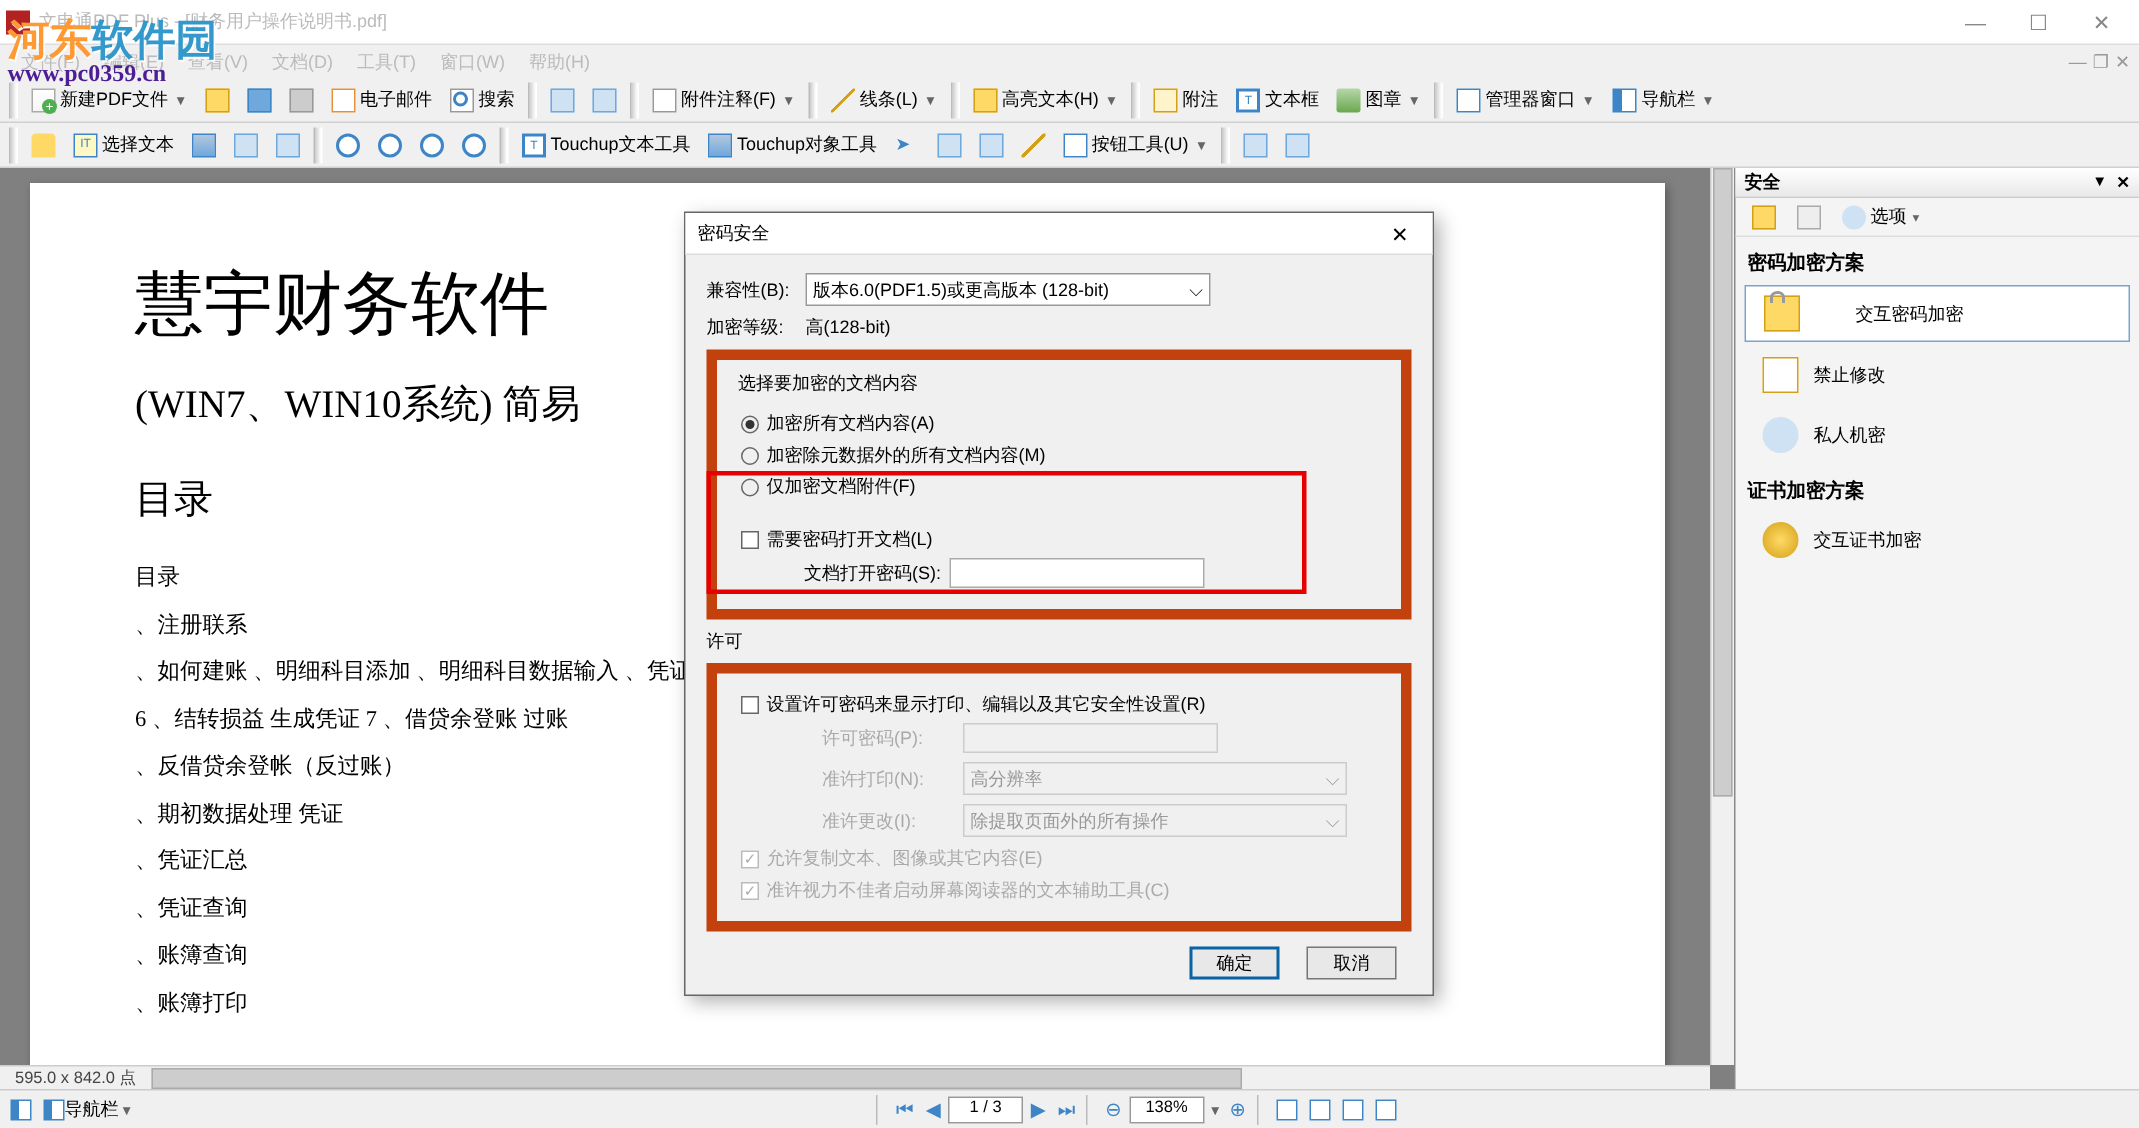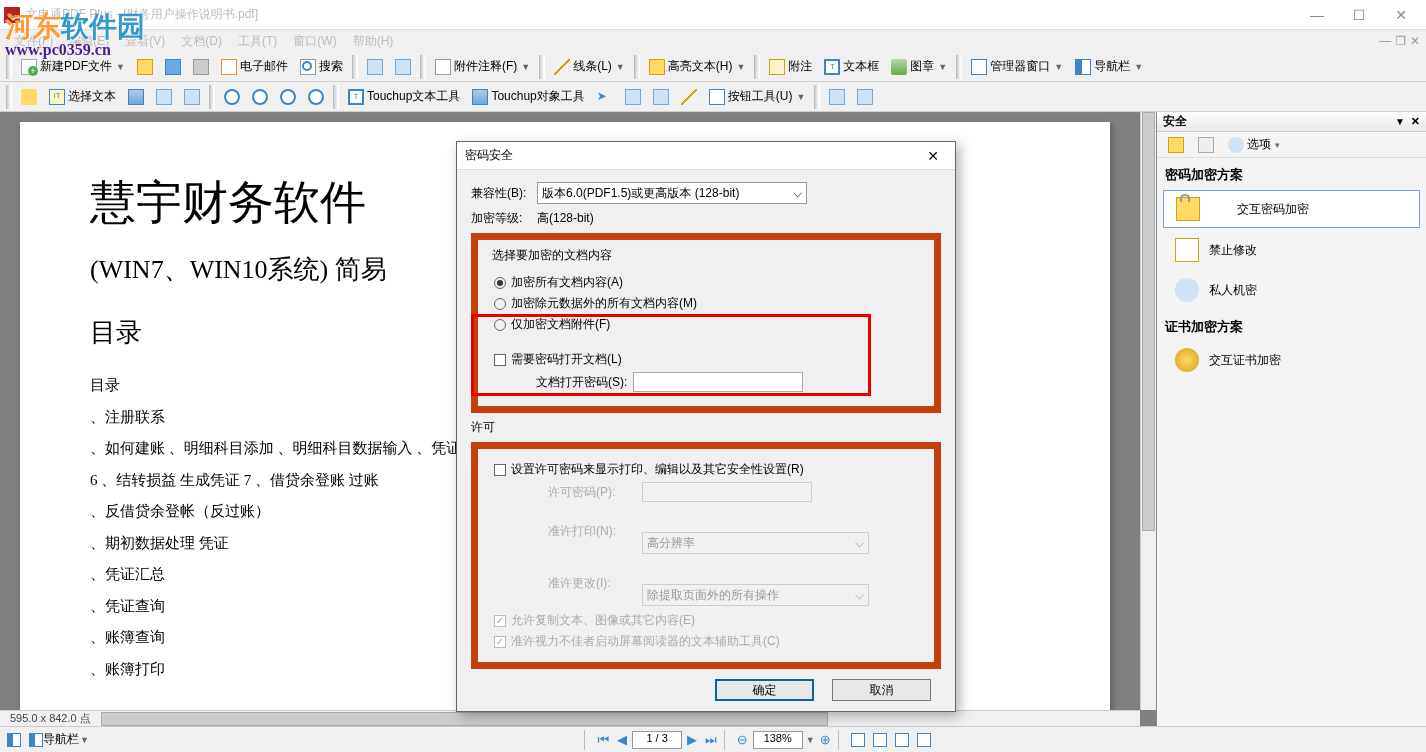--- a/index.html
+++ b/index.html
@@ -100,24 +100,24 @@
 .fieldset { border:7px solid #c2410c; margin: 6px 0; padding: 8px 10px;}
 .fieldset-legend { font-size:12px; margin:-16px 0 6px 0; background:#f0f0f0; display:inline-block; padding:0 4px;}
 .radio-row, .check-row { display:flex; align-items:center; gap:5px; margin:4px 0 4px 6px;}
 .radio { width:12px; height:12px; border:1px solid #666; border-radius:50%; display:inline-flex; align-items:center; justify-content:center;}
 .radio.checked::after{content:"";width:6px;height:6px;background:#333;border-radius:50%;}
 .checkbox { width:12px; height:12px; border:1px solid #666; background:#fff; display:inline-flex; align-items:center; justify-content:center; font-size:10px; color:#3d7dbb;}
 .checkbox.disabled { border-color:#bbb; color:#aaa;}
 .disabled-text { color:#aaa;}
 .text-input { height:20px; background:#fff; border:1px solid #aaa; width:170px;}
 .text-input.disabled { background:#f0f0f0; border-color:#ccc;}
-.dlg-select { height:22px; background:#f0f0f0; border:1px solid #ccc; width:227px; display:flex; align-items:center; padding:0 4px; color:#999; justify-content:space-between;margin-top:24px;}
+.dlg-select { height:22px; background:#f0f0f0; border:1px solid #ccc; width:256px; display:flex; align-items:center; padding:0 4px; color:#999; justify-content:space-between;}
 .red-box { position:absolute; border:3px solid #e60000; pointer-events:none;}
 .dialog-buttons { display:flex; justify-content:flex-end; gap:18px; padding:4px 10px 0;}
-.dlg-btn { width:99px; height:22px; border:1px solid #777; background:#e8e8e8; display:flex; align-items:center; justify-content:center;font-family:Liberation Mono, monospace;}
+.dlg-btn { width:60px; height:22px; border:1px solid #777; background:#e8e8e8; display:flex; align-items:center; justify-content:center;font-family:Liberation Mono, monospace;}
 .dlg-btn.primary { border:2px solid #0a64a4;}
 
 
 .statusbar { position:absolute; bottom:0; left:0; right:0; height:26px; background:#f0f0f0; border-top:1px solid #ccc; display:flex; align-items:center; gap:2px; padding:0 4px;}
 .sb-btn { display:inline-flex; align-items:center; height:20px; padding:0 3px;}
 .sb-sep { width:6px; height:20px; border-left:1px solid #bbb; margin:0 2px;}
 .sb-input { width:50px; height:18px; background:#fff; border:1px solid #999; text-align:center; font-size:11px;}
 .sb-arrow { font-size:13px; color:#3d85c6; padding:0 3px;}
 </style>
 </head>

